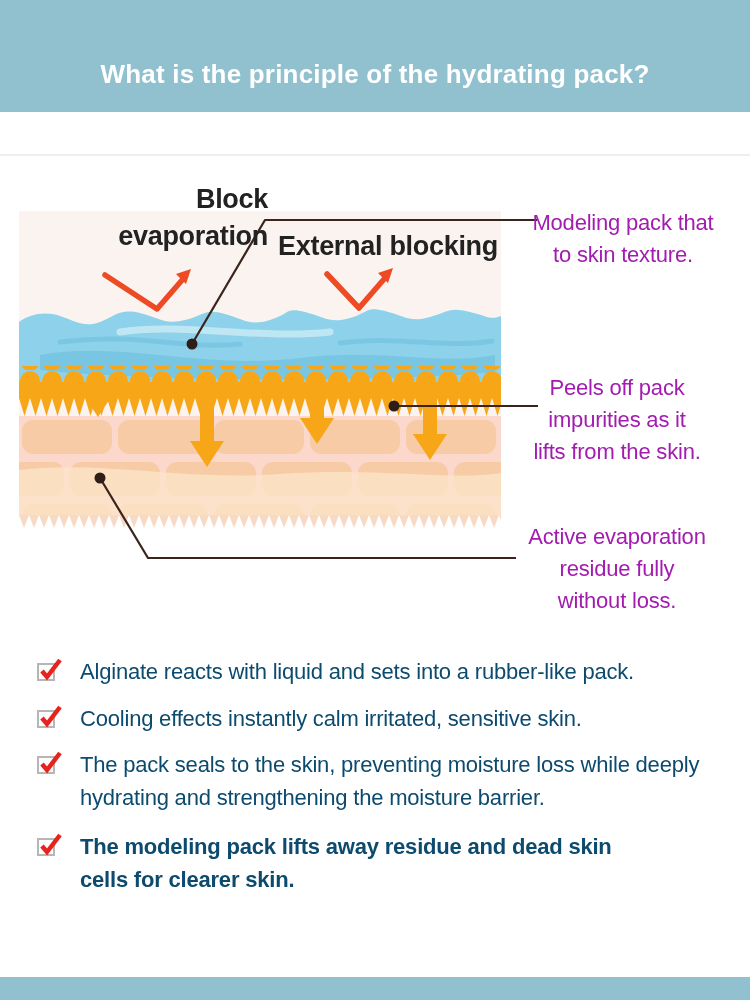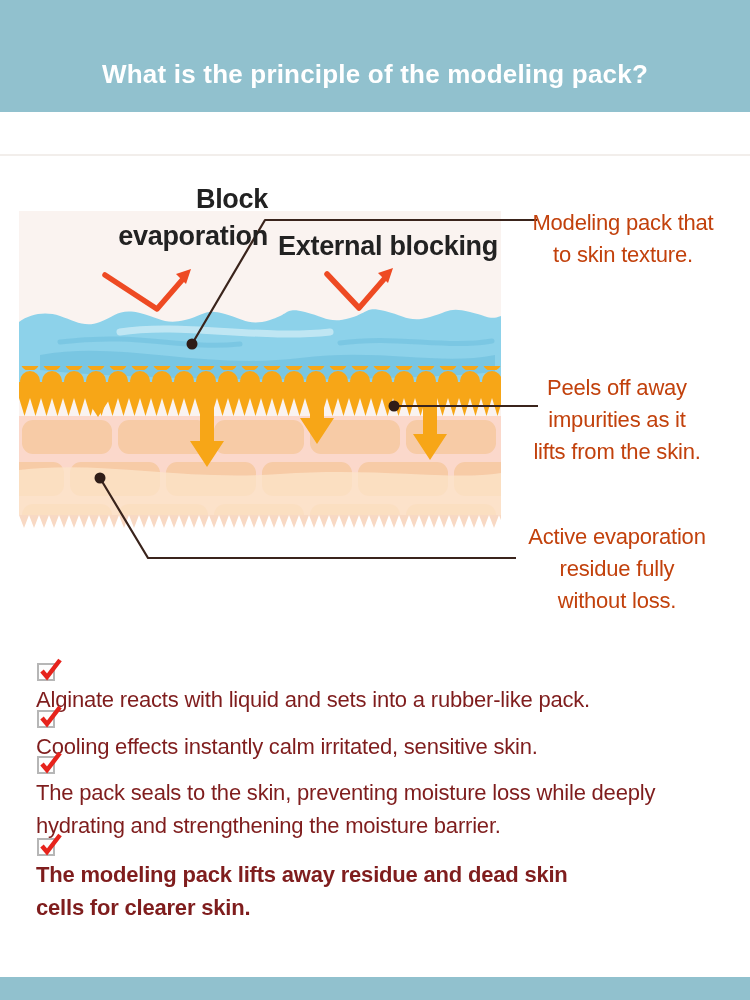--- a/index.html
+++ b/index.html
@@ -21,46 +21,46 @@
   .diagram{position:absolute;top:170px;left:0;width:750px;height:470px;}
   .diagram svg{position:absolute;top:0;left:0;}
   .dlabel{
     position:absolute;text-align:right;color:#222222;
     font-weight:bold;font-size:27px;line-height:37px;letter-spacing:-0.3px;
   }
   .label-block{left:18px;top:11px;width:250px;}
   .label-external{left:238px;top:61px;width:260px;line-height:30px;}
   .ann{
     position:absolute;width:240px;text-align:center;
-    font-size:22px;line-height:32px;color:#c2410c;letter-spacing:-0.2px;
+    font-size:22px;line-height:32px;color:#a21caf;letter-spacing:-0.2px;
   }
   .ann-1{left:503px;top:37px;}
   .ann-2{left:497px;top:202px;}
   .ann-3{left:497px;top:351px;}
   .checklist{position:absolute;left:36px;top:653px;width:690px;}
   .check-row{
     position:absolute;left:0;display:flex;align-items:flex-start;
-    font-size:22px;line-height:33px;letter-spacing:-0.2px;color:#7f1d1d;flex-direction:column;
+    font-size:22px;line-height:33px;letter-spacing:-0.2px;color:#0c4a6e;
   }
   .check-row .box{flex:0 0 auto;margin-right:16px;margin-top:2px;}
   .row-0{top:2px;white-space:nowrap;}
   .row-1{top:49px;white-space:nowrap;}
   .row-2{top:95px;}
   .row-2 .txt{max-width:640px;}
   .row-3{top:177px;}
   .row-3 .txt{max-width:548px;font-weight:bold;}
   .footer{
     position:absolute;top:977px;left:0;width:750px;height:23px;background:#91c1ce;
   }
 </style>
 </head>
 <body>
 
 <div class="header">
-  <div class="title">What is the principle of the modeling pack?</div>
+  <div class="title">What is the principle of the hydrating pack?</div>
 </div>
 
 <div class="divider"></div>
 
 <div class="diagram">
 
   <svg width="750" height="470" viewBox="0 0 750 470">
     <defs>
       <pattern id="scallop" width="22" height="20" patternUnits="userSpaceOnUse" x="19">
         <circle cx="11" cy="11" r="10" fill="#f7a617"></circle>
@@ -136,21 +136,21 @@
     <div>Block</div>
     <div>evaporation</div>
   </div>
   <div class="dlabel label-external">External blocking</div>
 
   <div class="ann ann-1">
     <div>Modeling pack that</div>
     <div>to skin texture.</div>
   </div>
   <div class="ann ann-2">
-    <div>Peels off away</div>
+    <div>Peels off pack</div>
     <div>impurities as it</div>
     <div>lifts from the skin.</div>
   </div>
   <div class="ann ann-3">
     <div>Active evaporation</div>
     <div>residue fully</div>
     <div>without loss.</div>
   </div>
 </div>
 

